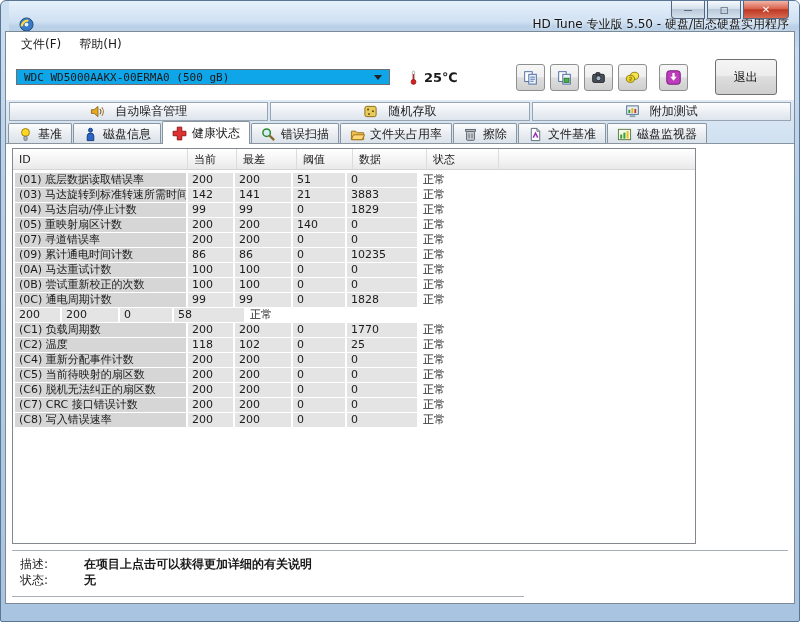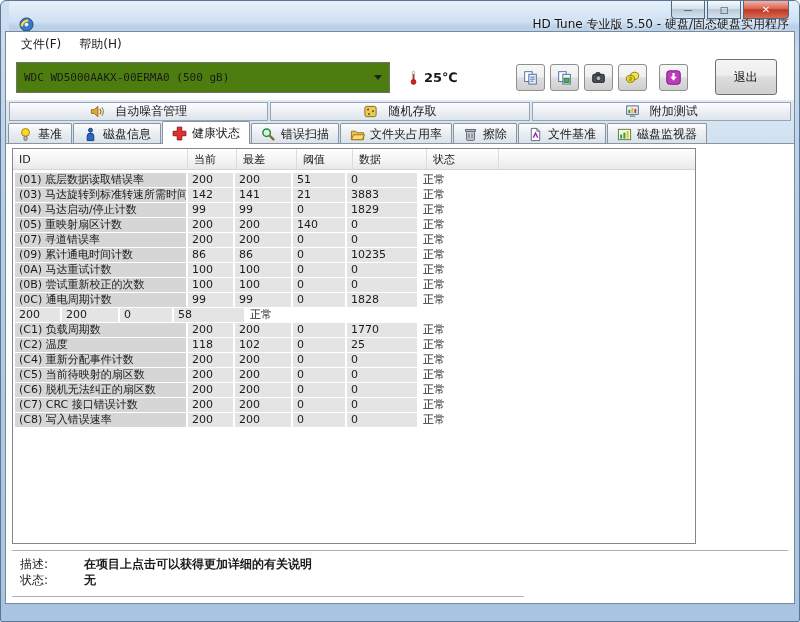--- a/index.html
+++ b/index.html
@@ -10,21 +10,21 @@
   .title-text{font-size:12px;margin-left:7px;color:#141414;text-shadow:0 0 4px #ffffff;white-space:nowrap;}
   .win-btns{position:absolute;right:10px;top:0;display:flex;}
   .wb{width:32px;height:17px;border:1px solid #53667e;border-top:none;background:linear-gradient(#f7fafd,#d4e0ec 45%,#b9c9da 50%,#d6e2ee);display:flex;align-items:center;justify-content:center;font-size:9px;color:#1e2c3a;margin-left:2px;}
   .wb.min{border-radius:0 0 0 4px;}
   .wb.close{width:44px;border-radius:0 0 4px 0;background:linear-gradient(#f2b4a6,#da6450 45%,#bc3823 52%,#d96a52);color:#fff;font-weight:bold;font-size:10px;}
   
   .client{position:absolute;left:4px;top:30px;right:4px;bottom:17px;background:#ffffff;border:1px solid #7c8a96;box-sizing:border-box;overflow:hidden;}
   .menubar{height:23px;display:flex;align-items:center;padding:1px 6px 0;font-size:12px;}
   .menu-item{padding:3px 9px;}
   .toolbar{display:flex;align-items:center;padding:3px 10px 5px;}
-  .drive-select{width:374px;height:31px;border:1px solid #707070;background:#4d7c0f;display:flex;align-items:center;justify-content:space-between;padding:0 7px;font-family:"DejaVu Sans Mono","Liberation Mono",monospace;font-size:11px;box-sizing:border-box;}
+  .drive-select{width:374px;height:16px;border:1px solid #707070;background:#0ea5e9;display:flex;align-items:center;justify-content:space-between;padding:0 7px;font-family:"DejaVu Sans Mono","Liberation Mono",monospace;font-size:11px;box-sizing:border-box;}
   .caret{width:0;height:0;border-left:4px solid transparent;border-right:4px solid transparent;border-top:5px solid #222;}
   .temp-wrap{display:flex;align-items:center;margin-left:16px;}
   .temp-text{font-size:13px;font-weight:bold;margin-left:3px;}
   .tool-btns{display:flex;margin-left:58px;}
   .tbtn{width:29px;height:27px;border:1px solid #8e8f8f;border-radius:3px;background:linear-gradient(#f7f7f7,#efefef 46%,#dedede 52%,#cfcfcf);display:flex;align-items:center;justify-content:center;margin-right:5px;padding:0;}
   .tbtn.gap{margin-left:7px;}
   .btn-chrome{border:1px solid #707070;border-radius:3px;background:linear-gradient(#f5f5f5,#ededed 45%,#dddddd 50%,#cfcfcf);font-size:12px;font-family:inherit;color:#111;}
   .exit-btn{margin-left:22px;width:62px;height:36px;}
   
   .tabs{background:linear-gradient(#dfeaf6,#cfe0f0);padding:2px 2px 0;}

